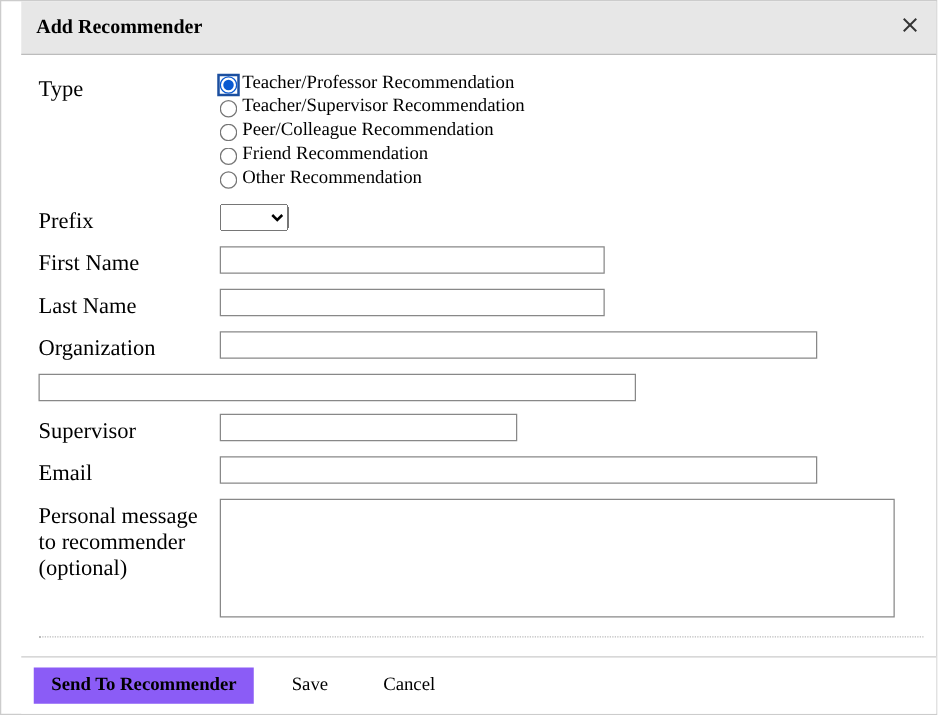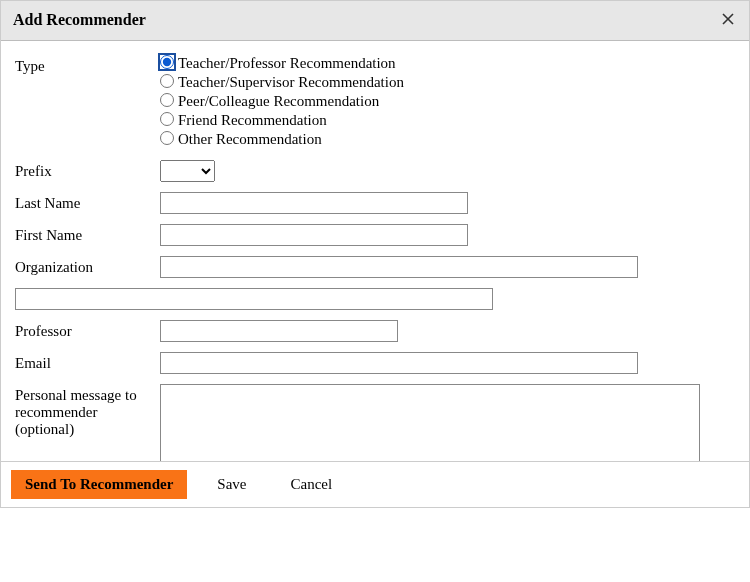--- a/index.html
+++ b/index.html
@@ -7,25 +7,26 @@
     padding: 0;
     width: 750px;
     height: 582px;
     font-family: Georgia, "Times New Roman", serif;
     background: #fff;
     color: #000;
     overflow: hidden;
   }
   .modal {
     width: 750px;
-    height: 508px;
+    height: 572px;
     display: flex;
     flex-direction: column;
     border: 1px solid #ccc;
     box-sizing: border-box;
+    padding-left: 16px;
   }
   .titlebar {
     display: flex;
     align-items: center;
     justify-content: space-between;
     background: #e7e7e7;
     border-bottom: 1px solid #bcbcbc;
     padding: 6px 10px 6px 12px;
     height: 30px;
   }
@@ -50,31 +51,31 @@
     box-sizing: border-box;
   }
   .row {
     display: flex;
     align-items: flex-start;
     margin-bottom: 10px;
   }
   .label-col {
     width: 145px;
     flex: 0 0 145px;
-    font-size: 15px;
+    font-size: 18px;
     padding-top: 3px;
     font-family: Liberation Serif, serif;
   }
   .field-col {
     flex: 1 1 auto;
     font-size: 15px;
   }
   .radio-list .opt {
     display: flex;
-    align-items: flex-start;
+    align-items: flex-end;
     margin-bottom: 2px;
   }
   .radio-list input[type=radio] {
     width: 14px;
     height: 14px;
     margin: 0 4px 0 0;
     accent-color: #0a5ad1;
   }
   .radio-list .opt.selected input[type=radio] {
     outline: 2px solid #1b4fa0;
@@ -122,21 +123,21 @@
   }
   .btn {
     font-family: Georgia, "Times New Roman", serif;
     font-size: 15px;
     padding: 6px 14px;
     border: none;
     cursor: pointer;
     background: transparent;
   }
   .btn.primary {
-    background: #f97316;
+    background: #8b5cf6;
     font-weight: bold;
   }
   .btn.plain {
     background: transparent;
   }
   
   .body::-webkit-scrollbar { width: 14px; }
   .body::-webkit-scrollbar-track { background: #f2f2f2; }
   .body::-webkit-scrollbar-thumb { background: #c4c4c4; border-radius: 3px; }
 </style>
@@ -188,49 +189,49 @@
     <div class="row">
       <div class="label-col">Prefix</div>
       <div class="field-col">
         <select class="small" value="">
           <option></option>
         </select>
       </div>
     </div>
 
     <div class="row">
+      <div class="label-col">First Name</div>
+      <div class="field-col">
+        <input class="text med" type="text" value="" style="">
+      </div>
+    </div>
+
+    <div class="row">
       <div class="label-col">Last Name</div>
       <div class="field-col">
         <input class="text med" type="text" value="" style="">
       </div>
     </div>
 
     <div class="row">
-      <div class="label-col">First Name</div>
-      <div class="field-col">
-        <input class="text med" type="text" value="" style="">
-      </div>
-    </div>
-
-    <div class="row">
       <div class="label-col">Organization</div>
       <div class="field-col">
         <input class="text large" type="text" value="" style="">
       </div>
     </div>
 
     <div class="row">
       <div class="field-col">
         <input class="text large" type="text" value="" style="">
       </div>
     </div>
 
 
     <div class="row">
-      <div class="label-col">Professor</div>
+      <div class="label-col">Supervisor</div>
       <div class="field-col">
         <input class="text tel" type="text" value="" style="">
       </div>
     </div>
 
     <div class="row">
       <div class="label-col">Email</div>
       <div class="field-col">
         <input class="text large" type="text" value="" style="">
       </div>

